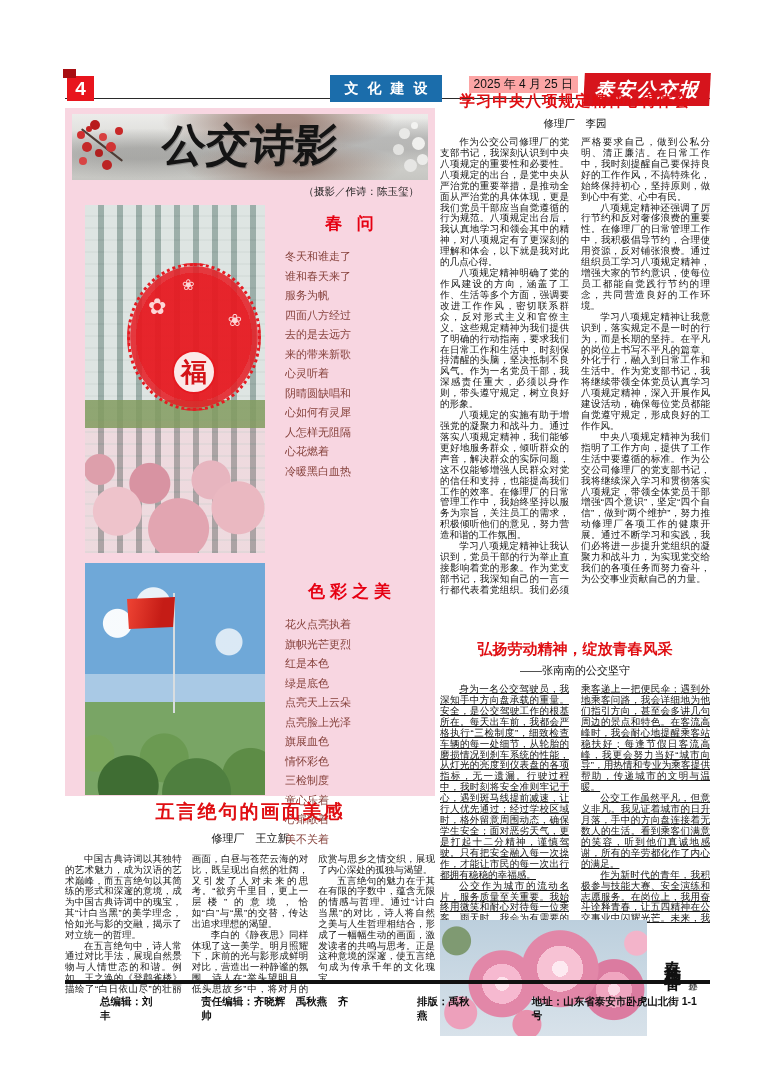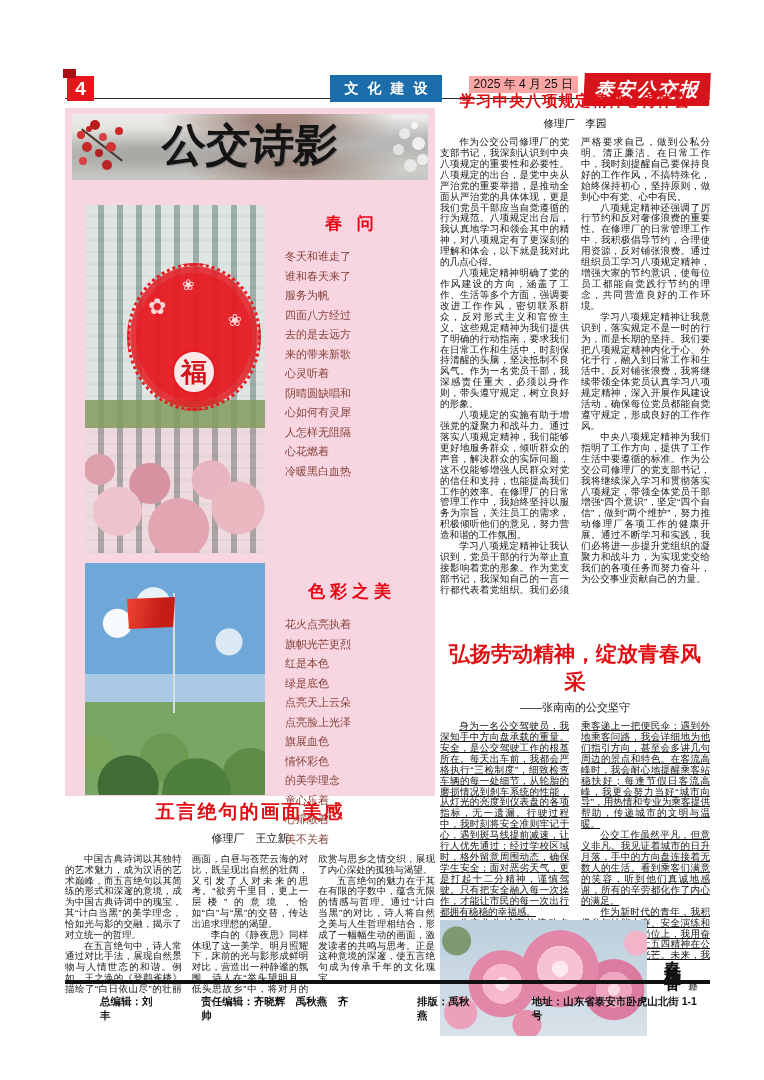--- a/index.html
+++ b/index.html
@@ -93,21 +93,21 @@
   .body-cols { text-align:justify; color:#141414; overflow:hidden; }
   .body-cols p { text-indent:2em; margin:0; }
 
   
   #art1 { position:absolute; left:440px; top:91px; width:270px; }
   #art1 .art-title { font-size:15.5px; letter-spacing:1px; }
   #art1 .byline { font-size:10.5px; margin:5px 0 6px; }
   #art1 .body-cols { column-count:2; column-gap:12px; font-size:9.6px; line-height:1.14; height:492px; }
 
   #art2 { position:absolute; left:440px; top:640px; width:270px; }
-  #art2 .art-title { font-size:21px; }
+  #art2 .art-title { font-size:15px; }
   #art2 .byline { font-size:11px; margin:4px 0 6px; }
   #art2 .body-cols { column-count:2; column-gap:12px; font-size:9.6px; line-height:1.14; height:242px;text-decoration:underline; }
 
   #photo-row { position:absolute; left:440px; top:920px; width:270px; height:118px; display:flex; }
   .photo3 { width:207px; height:116px;
             background:
               radial-gradient(circle at 30% 55%, #fde2ec 0 7px, #f6b9d0 7px 20px, #e287a8 20px 33px, transparent 34px),
               radial-gradient(circle at 58% 42%, #fdeaf1 0 8px, #f7c2d4 8px 23px, #e287a8 23px 38px, transparent 39px),
               radial-gradient(circle at 84% 60%, #fbd9e6 0 6px, #f0a6c0 6px 18px, #db7ba0 18px 30px, transparent 31px),
               radial-gradient(circle at 10% 80%, #eda0bb 0 16px, transparent 17px),
@@ -150,20 +150,21 @@
     <div class="masthead">泰安公交报</div>
   </div>
 
   <div id="pink-panel">
     <div class="banner">
       <div class="plum-branch"></div>
       <div class="plum-left"></div>
       <div class="plum-right"></div>
       <div class="banner-title">公交诗影</div>
     </div>
+    <div class="credit">（摄影／作诗：陈玉玺）</div>
 
     <div class="photo1">
       <div class="papercut">
         <span class="cutflower" style="left:18px; top:28px; font-size:22px;">✿</span>
         <span class="cutflower" style="right:16px; top:44px; font-size:17px;">❀</span>
         <span class="cutflower" style="left:52px; top:10px; font-size:15px;">❀</span>
         <div class="fu-circle">福</div>
       </div>
     </div>
     <div class="poem poem-1">
@@ -192,38 +193,38 @@
       <div class="poem-title">色彩之美</div>
       <div class="poem-lines">
           <div>花火点亮执着</div>
           <div>旗帜光芒更烈</div>
           <div>红是本色</div>
           <div>绿是底色</div>
           <div>点亮天上云朵</div>
           <div>点亮脸上光泽</div>
           <div>旗展血色</div>
           <div>情怀彩色</div>
-          <div>的美学理念</div>
+          <div>三检制度</div>
           <div>童心乐着</div>
           <div>心扉敞着</div>
           <div>美不关着</div>
         </div>
     </div>
   </div>
 
   <div id="art1">
     <div class="art-title">学习中央八项规定精神心得体会</div>
     <div class="byline">修理厂　李园</div>
     <div class="body-cols">
         <p>作为公交公司修理厂的党支部书记，我深刻认识到中央八项规定的重要性和必要性。八项规定的出台，是党中央从严治党的重要举措，是推动全面从严治党的具体体现，更是我们党员干部应当自觉遵循的行为规范。八项规定出台后，我认真地学习和领会其中的精神，对八项规定有了更深刻的理解和体会，以下就是我对此的几点心得。</p>
         <p>八项规定精神明确了党的作风建设的方向，涵盖了工作、生活等多个方面，强调要改进工作作风，密切联系群众，反对形式主义和官僚主义。这些规定精神为我们提供了明确的行动指南，要求我们在日常工作和生活中，时刻保持清醒的头脑，坚决抵制不良风气。作为一名党员干部，我深感责任重大，必须以身作则，带头遵守规定，树立良好的形象。</p>
         <p>八项规定的实施有助于增强党的凝聚力和战斗力。通过落实八项规定精神，我们能够更好地服务群众，倾听群众的声音，解决群众的实际问题，这不仅能够增强人民群众对党的信任和支持，也能提高我们工作的效率。在修理厂的日常管理工作中，我始终坚持以服务为宗旨，关注员工的需求，积极倾听他们的意见，努力营造和谐的工作氛围。</p>
         <p>学习八项规定精神让我认识到，党员干部的行为举止直接影响着党的形象。作为党支部书记，我深知自己的一言一行都代表着党组织。我们必须严格要求自己，做到公私分明、清正廉洁。在日常工作中，我时刻提醒自己要保持良好的工作作风，不搞特殊化，始终保持初心，坚持原则，做到心中有党、心中有民。</p>
         <p>八项规定精神还强调了厉行节约和反对奢侈浪费的重要性。在修理厂的日常管理工作中，我积极倡导节约，合理使用资源，反对铺张浪费。通过组织员工学习八项规定精神，增强大家的节约意识，使每位员工都能自觉践行节约的理念，共同营造良好的工作环境。</p>
-        <p>学习八项规定精神让我意识到，落实规定不是一时的行为，而是长期的坚持。我们要把八项规定精神内化于心、外化于行，融入到日常工作和生活中。反对铺张浪费，我将继续带领全体党员认真学习八项规定精神，深入开展作风建设活动，确保每位党员都能自觉遵守规定，形成良好的工作作风。</p>
+        <p>学习八项规定精神让我意识到，落实规定不是一时的行为，而是长期的坚持。在平凡的岗位上书写不平凡的篇章、外化于行，融入到日常工作和生活中。作为党支部书记，我将继续带领全体党员认真学习八项规定精神，深入开展作风建设活动，确保每位党员都能自觉遵守规定，形成良好的工作作风。</p>
         <p>中央八项规定精神为我们指明了工作方向，提供了工作生活中要遵循的标准。作为公交公司修理厂的党支部书记，我将继续深入学习和贯彻落实八项规定，带领全体党员干部增强“四个意识”，坚定“四个自信”，做到“两个维护”，努力推动修理厂各项工作的健康开展。通过不断学习和实践，我们必将进一步提升党组织的凝聚力和战斗力，为实现党交给我们的各项任务而努力奋斗，为公交事业贡献自己的力量。</p>
       </div>
   </div>
 
   <div id="art2">
     <div class="art-title">弘扬劳动精神，绽放青春风采</div>
     <div class="byline">——张南南的公交坚守</div>
     <div class="body-cols">
         <p>身为一名公交驾驶员，我深知手中方向盘承载的重量。安全，是公交驾驶工作的根基所在。每天出车前，我都会严格执行“三检制度”，细致检查车辆的每一处细节，从轮胎的磨损情况到刹车系统的性能，从灯光的亮度到仪表盘的各项指标，无一遗漏。行驶过程中，我时刻将安全准则牢记于心，遇到斑马线提前减速，让行人优先通过；经过学校区域时，格外留意周围动态，确保学生安全；面对恶劣天气，更是打起十二分精神，谨慎驾驶。只有把安全融入每一次操作，才能让市民的每一次出行都拥有稳稳的幸福感。</p>
         <p>公交作为城市的流动名片，服务质量至关重要。我始终用微笑和耐心对待每一位乘客。雨天时，我会为有需要的乘客递上一把便民伞；遇到外地乘客问路，我会详细地为他们指引方向，甚至会多讲几句周边的景点和特色。在客流高峰时，我会耐心地提醒乘客站稳扶好；每逢节假日客流高峰，我更会努力当好“城市向导”，用热情和专业为乘客提供帮助，传递城市的文明与温暖。</p>

